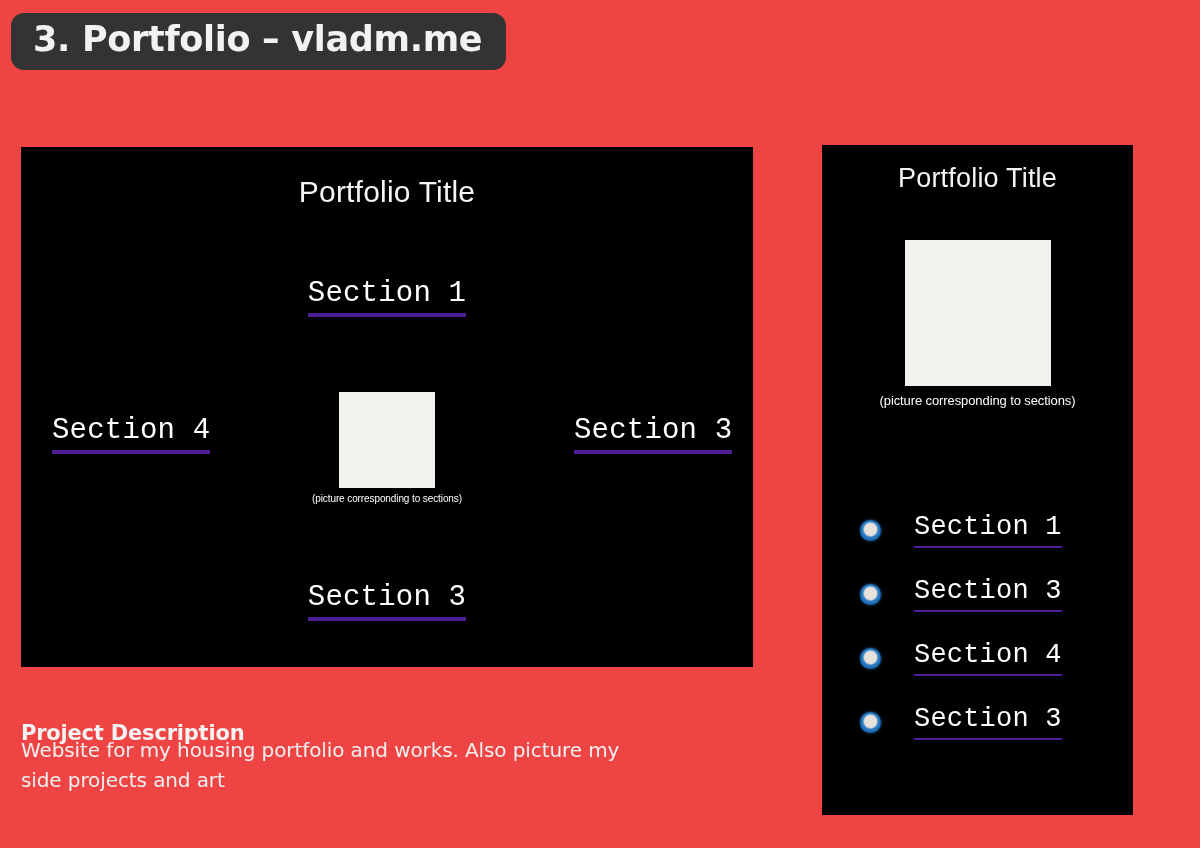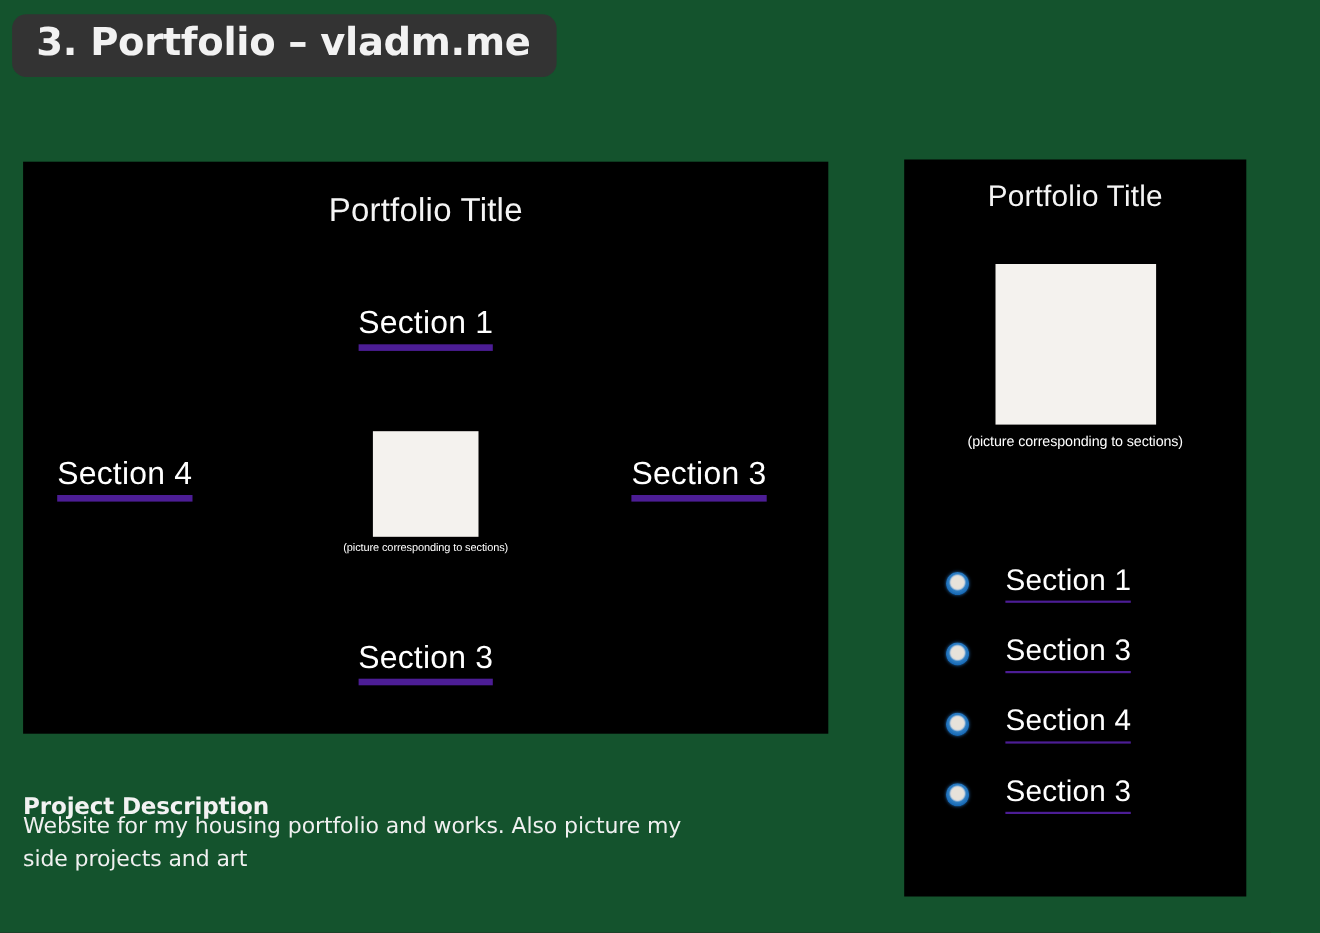--- a/index.html
+++ b/index.html
@@ -9,21 +9,21 @@
     height: 848px;
     background: #282828;
     font-family: "Liberation Sans", sans-serif;
     overflow: hidden;
   }
 
   #page {
     position: relative;
     width: 1200px;
     height: 848px;
-    background: #14532d;
+    background: #ef4444;
   }
 
   
   .title-badge {
     position: absolute;
     left: 11px;
     top: 13px;
     padding: 8px 24px 11px 22px;
     background: #333333;
     border-radius: 13px;
@@ -93,25 +93,25 @@
   }
 
   .dp-sec-right {
     position: absolute;
     left: 553px;
     top: 268px;
   }
 
   .sec-link {
     display: inline-block;
-    font-family: Liberation Sans, sans-serif;
+    font-family: Liberation Mono, monospace;
     font-size: 29px;
     color: #ffffff;
     text-decoration: none;
-    border-bottom: 6px solid #4c1d95;
+    border-bottom: 4px solid #4c1d95;
     padding-bottom: 3px;
     letter-spacing: 0.2px;
     line-height: 1.12;
   }
 
   
   .dp-pic-block {
     position: absolute;
     left: 0; right: 0;
     top: 245px;

